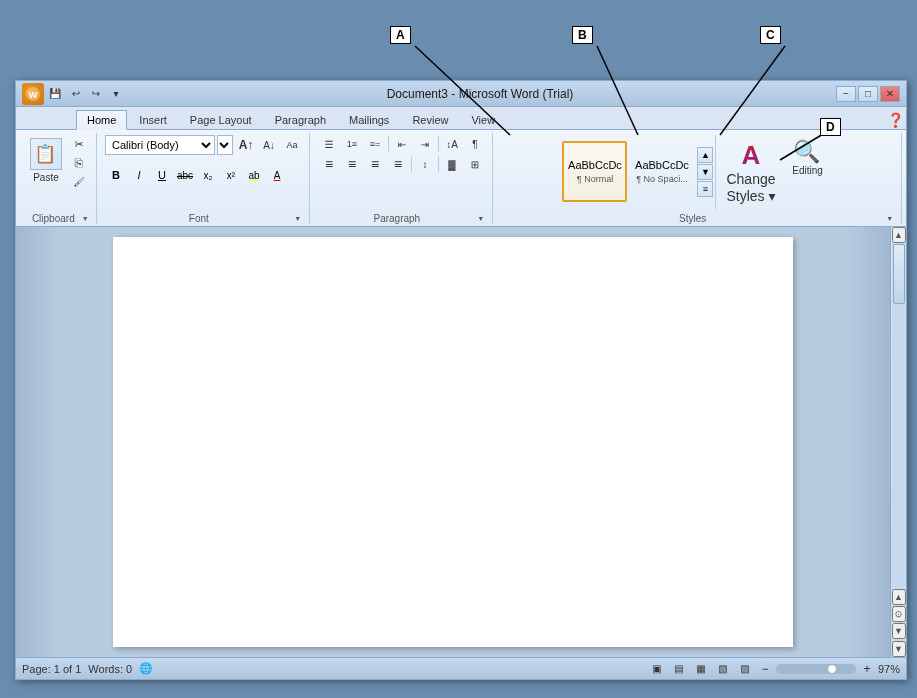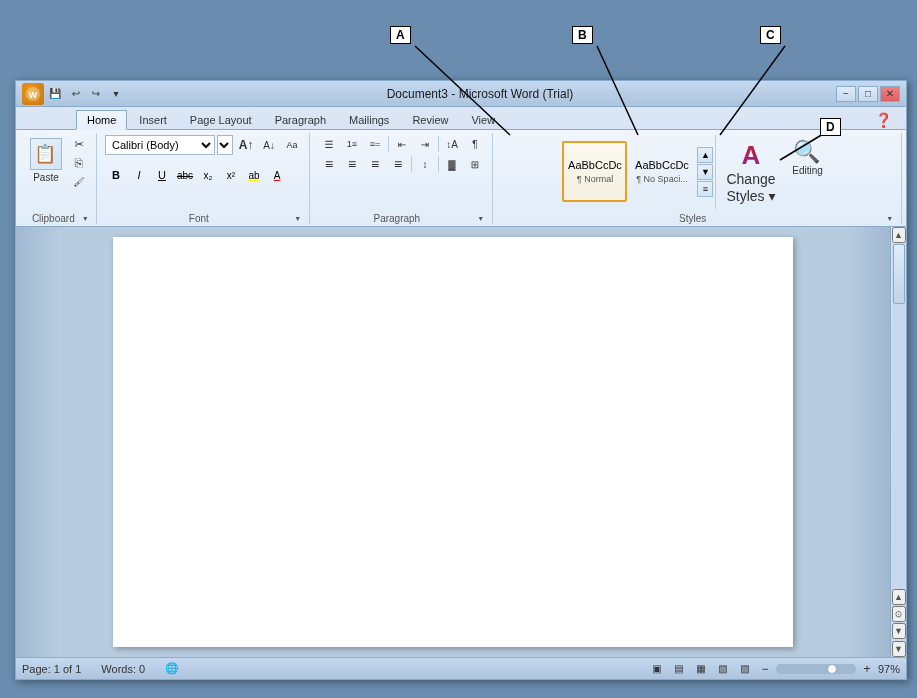--- a/index.html
+++ b/index.html
@@ -102,21 +102,21 @@
       color: #333;
     }
 
     
     .ribbon {
       background: linear-gradient(to bottom, #dce6f5, #c8d8ee);
       flex-shrink: 0;
     }
     .ribbon-tabs {
       display: flex;
-      padding: 3px 12px 0 60px;
+      padding: 3px 0 0 60px;
       gap: 1px;
     }
     .ribbon-tab {
       padding: 3px 10px;
       font-size: 11px;
       cursor: pointer;
       border: 1px solid transparent;
       border-bottom: none;
       color: #333;
     }
@@ -476,21 +476,21 @@
       display: flex;
       align-items: center;
       justify-content: space-between;
       padding: 0 6px;
       border-top: 1px solid #8aaccc;
       flex-shrink: 0;
     }
     .status-left {
       display: flex;
       align-items: center;
-      gap: 20px;
+      gap: 7px;
       font-size: 11px;
       color: #333;
     }
     .status-right {
       display: flex;
       align-items: center;
       gap: 4px;
     }
     .view-btn {
       width: 18px;

